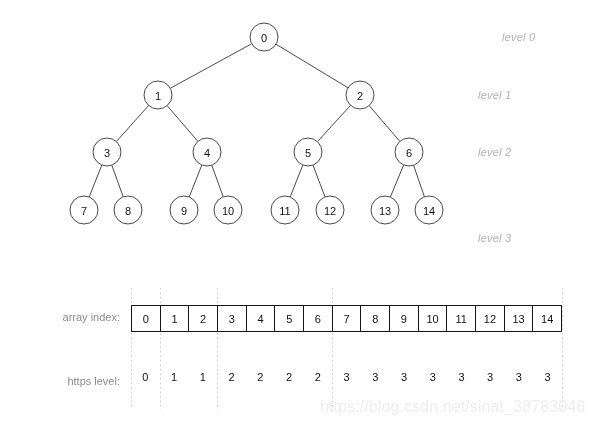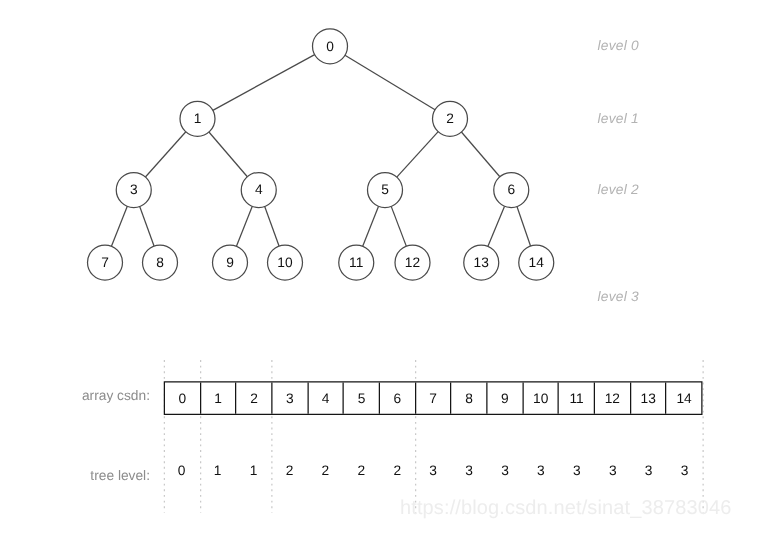--- a/index.html
+++ b/index.html
@@ -231,59 +231,59 @@
           <text x="385" y="210.5" class="node-text">13</text>
         </g>
         <g>
           <circle cx="429" cy="210" r="14" class="node-circle" fill="#ffffff" stroke="#4a4a4a"></circle>
           <text x="429" y="210.5" class="node-text">14</text>
         </g>
       </g>
   </svg>
 
   <div id="level-labels">
-      <div class="level-label" style="left: 478px; top: 31px; color: rgb(179, 179, 179);">level 0</div>
+      <div class="level-label" style="left: 502px; top: 31px; color: rgb(179, 179, 179);">level 0</div>
       <div class="level-label" style="left: 478px; top: 89px; color: rgb(179, 179, 179);">level 1</div>
       <div class="level-label" style="left: 478px; top: 146px; color: rgb(179, 179, 179); text-align: center;">level 2</div>
       <div class="level-label" style="left: 478px; top: 204px; color: rgb(179, 179, 179); margin-top: 28px;">level 3</div>
     </div>
 
   <div class="table-block">
 
     <svg class="dotted-guides" viewBox="0 0 609 158">
       <g id="guides-group">
           <line x1="131.5" y1="18" x2="131.5" y2="140" class="guide" stroke="#c9c9c9"></line>
           <line x1="160.5" y1="18" x2="160.5" y2="140" class="guide" stroke="#c9c9c9"></line>
           <line x1="217.5" y1="18" x2="217.5" y2="140" class="guide" stroke="#c9c9c9"></line>
           <line x1="332.5" y1="18" x2="332.5" y2="140" class="guide" stroke="#c9c9c9"></line>
           <line x1="562.5" y1="18" x2="562.5" y2="140" class="guide" stroke="#c9c9c9"></line>
         </g>
     </svg>
 
-    <div class="row-label label-array">array csdn:</div>
+    <div class="row-label label-array">array index:</div>
 
     <div class="array-row" id="array-row">
         <div class="cell">0</div>
         <div class="cell">1</div>
         <div class="cell">2</div>
         <div class="cell">3</div>
         <div class="cell">4</div>
         <div class="cell">5</div>
         <div class="cell">6</div>
         <div class="cell">7</div>
         <div class="cell">8</div>
         <div class="cell">9</div>
         <div class="cell">10</div>
         <div class="cell">11</div>
         <div class="cell">12</div>
         <div class="cell">13</div>
         <div class="cell">14</div>
       </div>
 
-    <div class="row-label label-level">tree level:</div>
+    <div class="row-label label-level">https level:</div>
 
     <div class="level-row" id="level-row">
         <div class="level-cell">0</div>
         <div class="level-cell">1</div>
         <div class="level-cell">1</div>
         <div class="level-cell">2</div>
         <div class="level-cell">2</div>
         <div class="level-cell">2</div>
         <div class="level-cell">2</div>
         <div class="level-cell">3</div>

